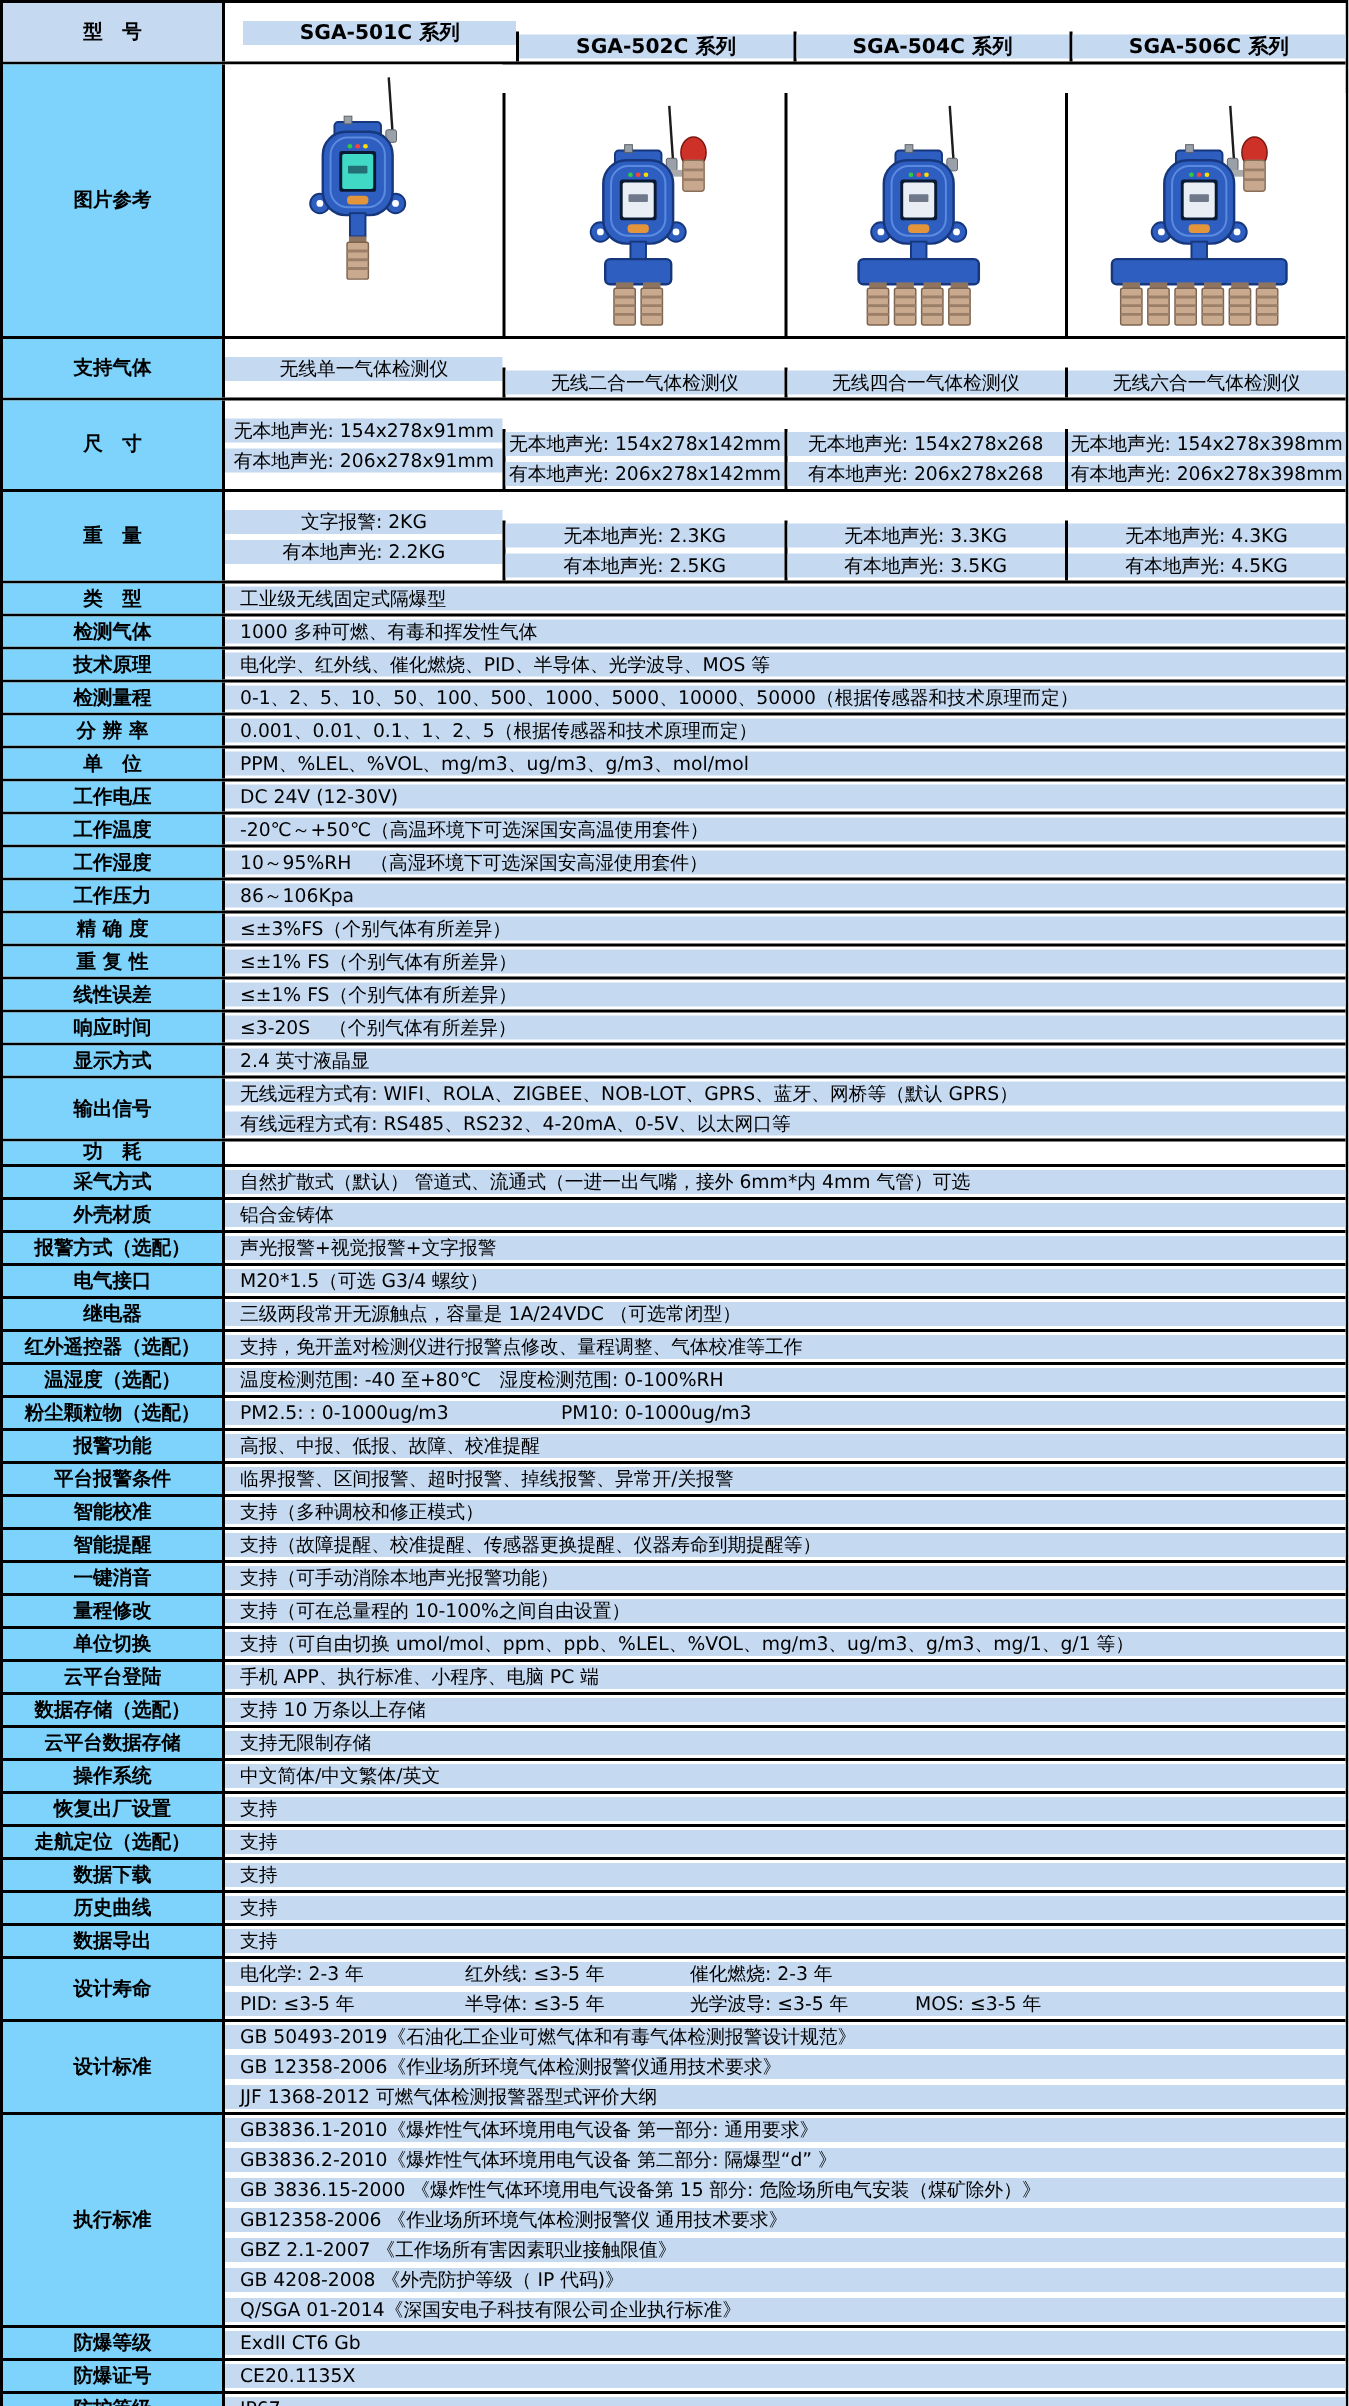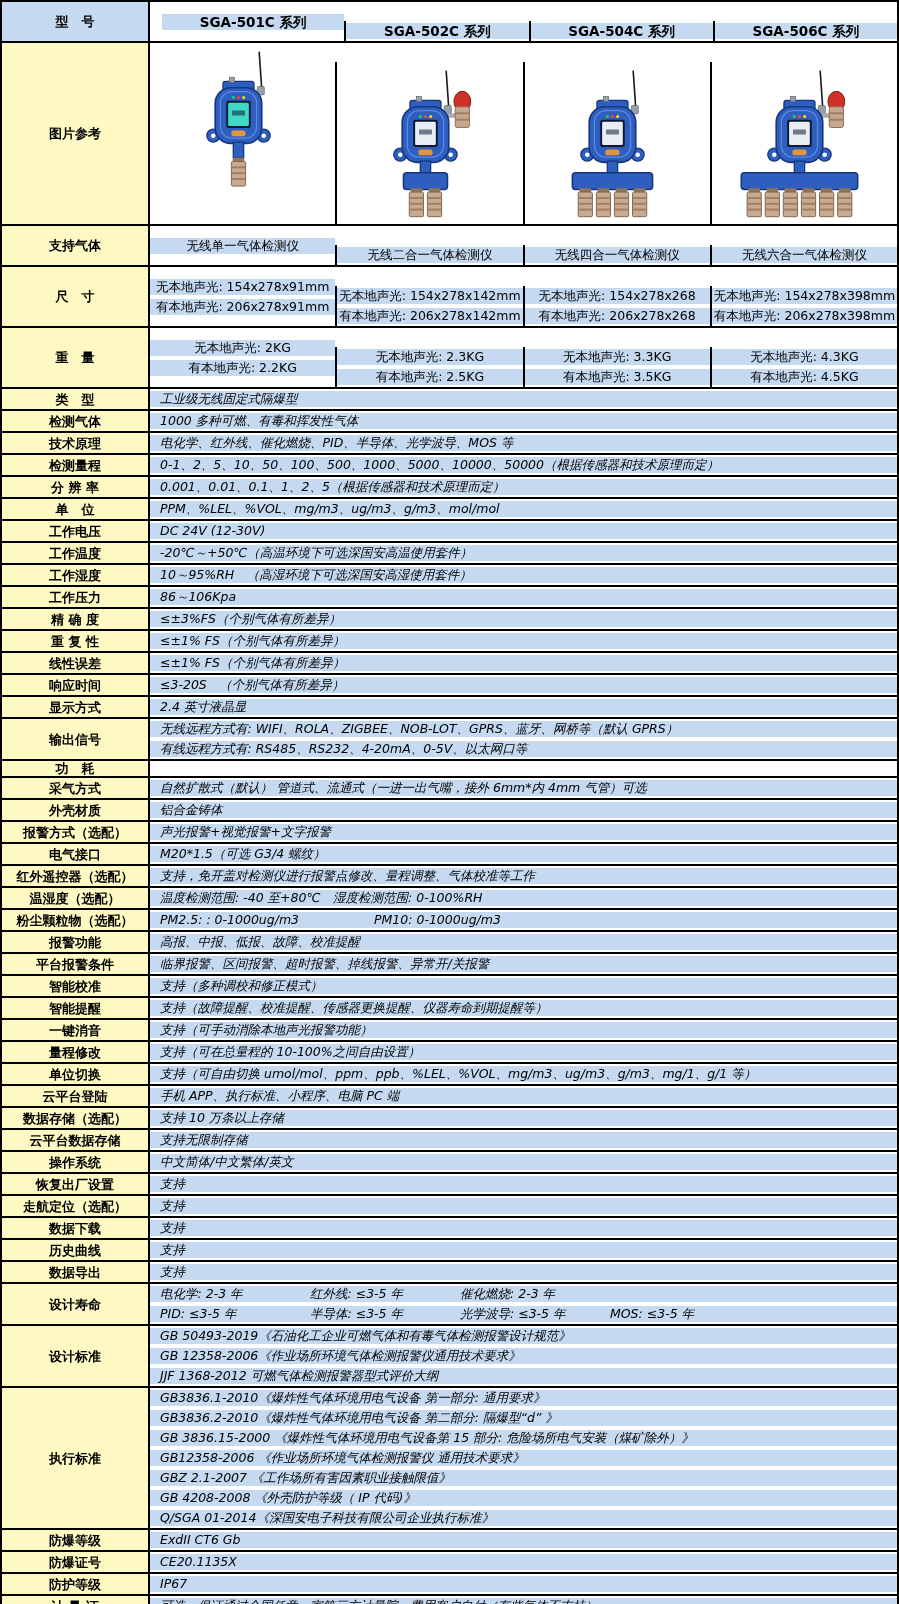--- a/index.html
+++ b/index.html
@@ -1,23 +1,23 @@
 <!DOCTYPE html>
 <html><head>
 <meta charset="utf-8">
 <style>
   html,body{margin:0;padding:0;background:#fff;color:#000;font-family:"DejaVu Sans",sans-serif;}
   .table{width:899px;box-sizing:border-box;border:2px solid #000;background:#fff;}
   .row{display:flex;border-top:2px solid #000;background:#fff;}
   .row:first-child{border-top:none;gap:12px;}
-  .label-cell{flex:0 0 148px;width:148px;box-sizing:border-box;background:#fef9c3;border-right:2px solid #000;
+  .label-cell{flex:0 0 148px;width:148px;box-sizing:border-box;background:#7dd3fc;border-right:2px solid #000;
     display:flex;align-items:center;justify-content:center;text-align:center;
     font-weight:bold;font-size:13px;line-height:15px;padding:0 2px;}
   .header-label{background:#C5D9F1;}
-  .vals{flex:1;min-width:0;display:flex;flex-direction:column;justify-content:center;font-style:italic;}
+  .vals{flex:1;min-width:0;display:flex;flex-direction:column;justify-content:center;}
   .cols{flex:1;min-width:0;display:flex;}
   .col{flex:1;min-width:0;display:flex;flex-direction:column;justify-content:center;}
   .col + .col{border-left:2px solid #000;margin-top:19px;}
   .band{background:#C5D9F1;height:16px;line-height:16px;font-size:12.5px;margin:2px 0;
     white-space:nowrap;overflow:hidden;}
   .vals .band{padding-left:10px;}
   .col .band{text-align:center;padding:0 2px;}
   .header-row .band{font-weight:bold;font-size:13.5px;text-align:center;padding:0;}
   .seg{display:inline-block;min-width:150px;}
   .seg:last-child{min-width:0;}
@@ -288,21 +288,21 @@
         <div class="col">
           <div class="band">无本地声光: 154x278x398mm</div>
           <div class="band">有本地声光: 206x278x398mm</div>
         </div>
       </div>
     </div>
     <div class="row">
       <div class="label-cell">重　量</div>
       <div class="cols">
         <div class="col">
-          <div class="band">无本地声光: 2KG</div>
+          <div class="band">文字报警: 2KG</div>
           <div class="band">有本地声光: 2.2KG</div>
         </div>
         <div class="col">
           <div class="band">无本地声光: 2.3KG</div>
           <div class="band">有本地声光: 2.5KG</div>
         </div>
         <div class="col">
           <div class="band">无本地声光: 3.3KG</div>
           <div class="band">有本地声光: 3.5KG</div>
         </div>
@@ -427,20 +427,26 @@
     <div class="row">
       <div class="label-cell">报警方式（选配）</div>
       <div class="vals">
         <div class="band">声光报警+视觉报警+文字报警</div>
       </div>
     </div>
     <div class="row">
       <div class="label-cell">电气接口</div>
       <div class="vals">
         <div class="band">M20*1.5（可选 G3/4 螺纹）</div>
+      </div>
+    </div>
+    <div class="row">
+      <div class="label-cell">继电器</div>
+      <div class="vals">
+        <div class="band">三级两段常开无源触点，容量是 1A/24VDC （可选常闭型）</div>
       </div>
     </div>
     <div class="row">
       <div class="label-cell">红外遥控器（选配）</div>
       <div class="vals">
         <div class="band">支持，免开盖对检测仪进行报警点修改、量程调整、气体校准等工作</div>
       </div>
     </div>
     <div class="row">
       <div class="label-cell">温湿度（选配）</div>

